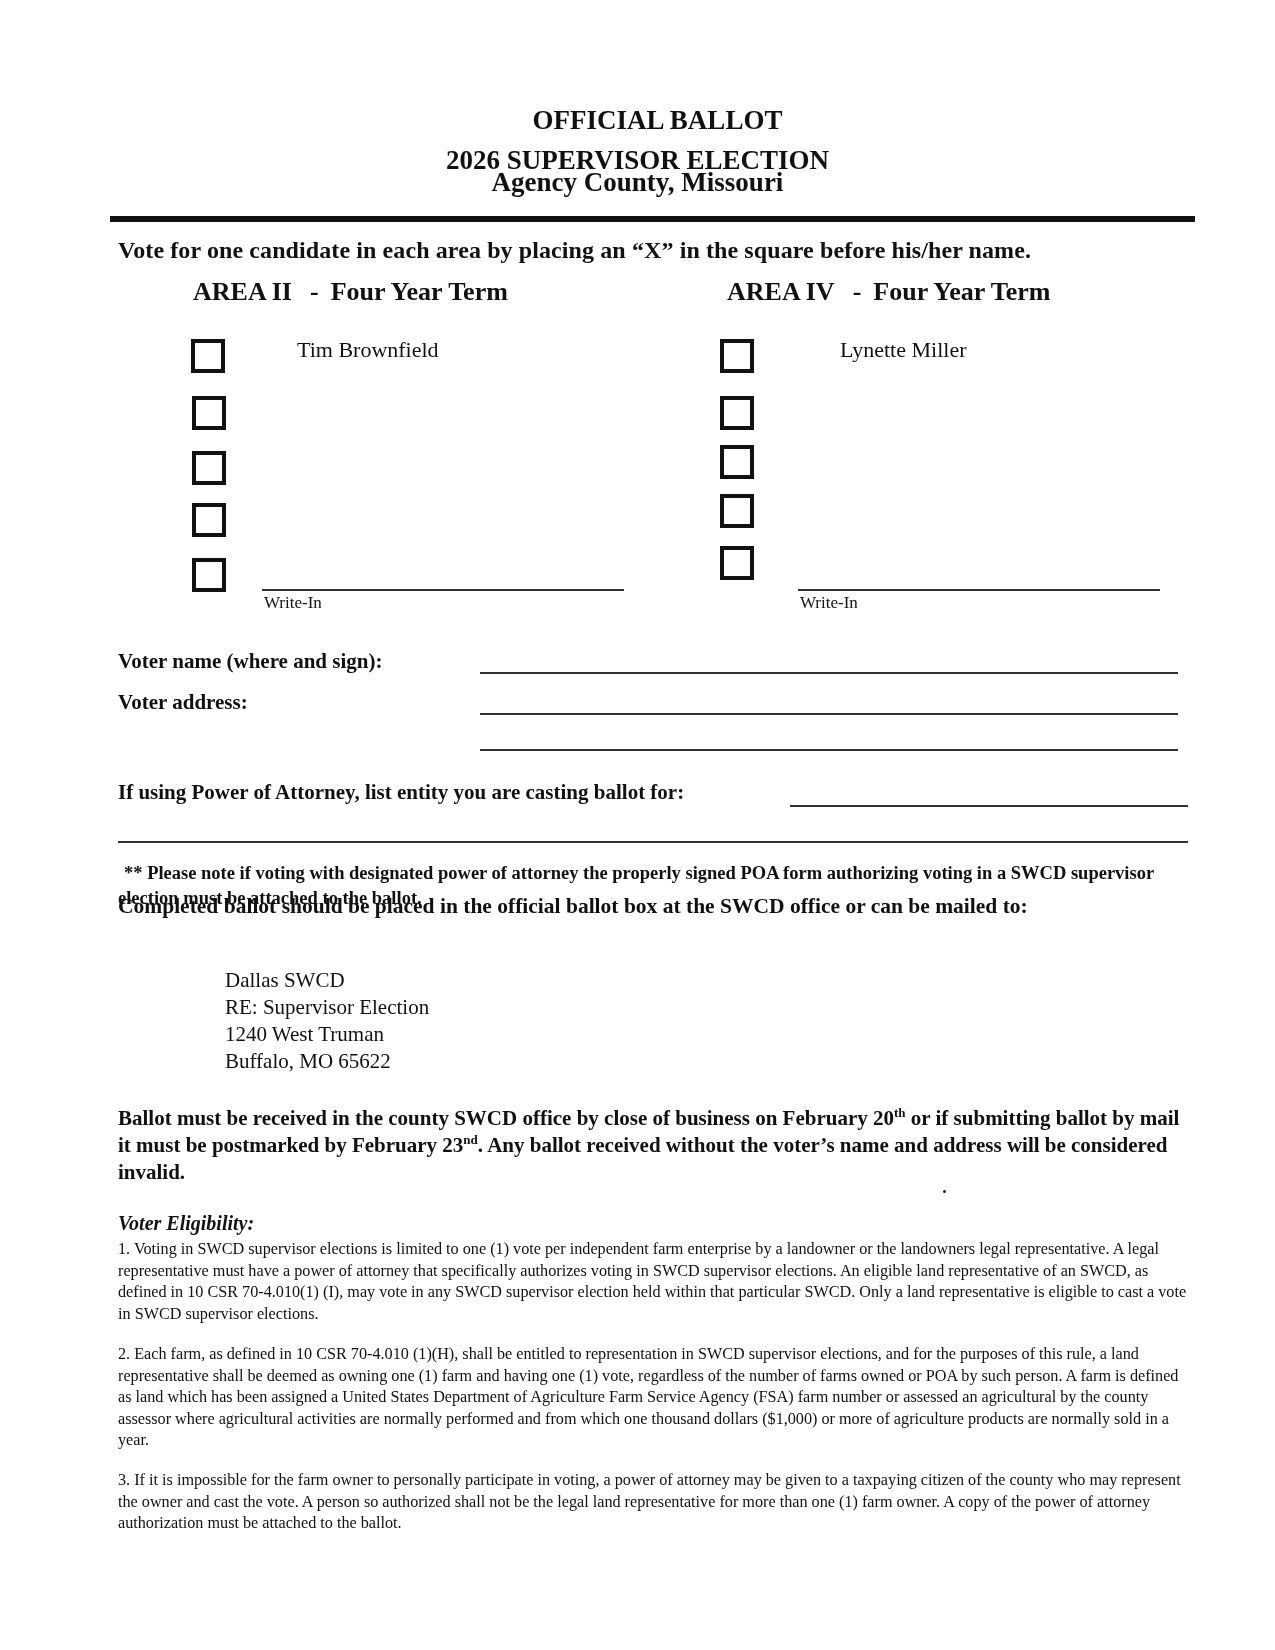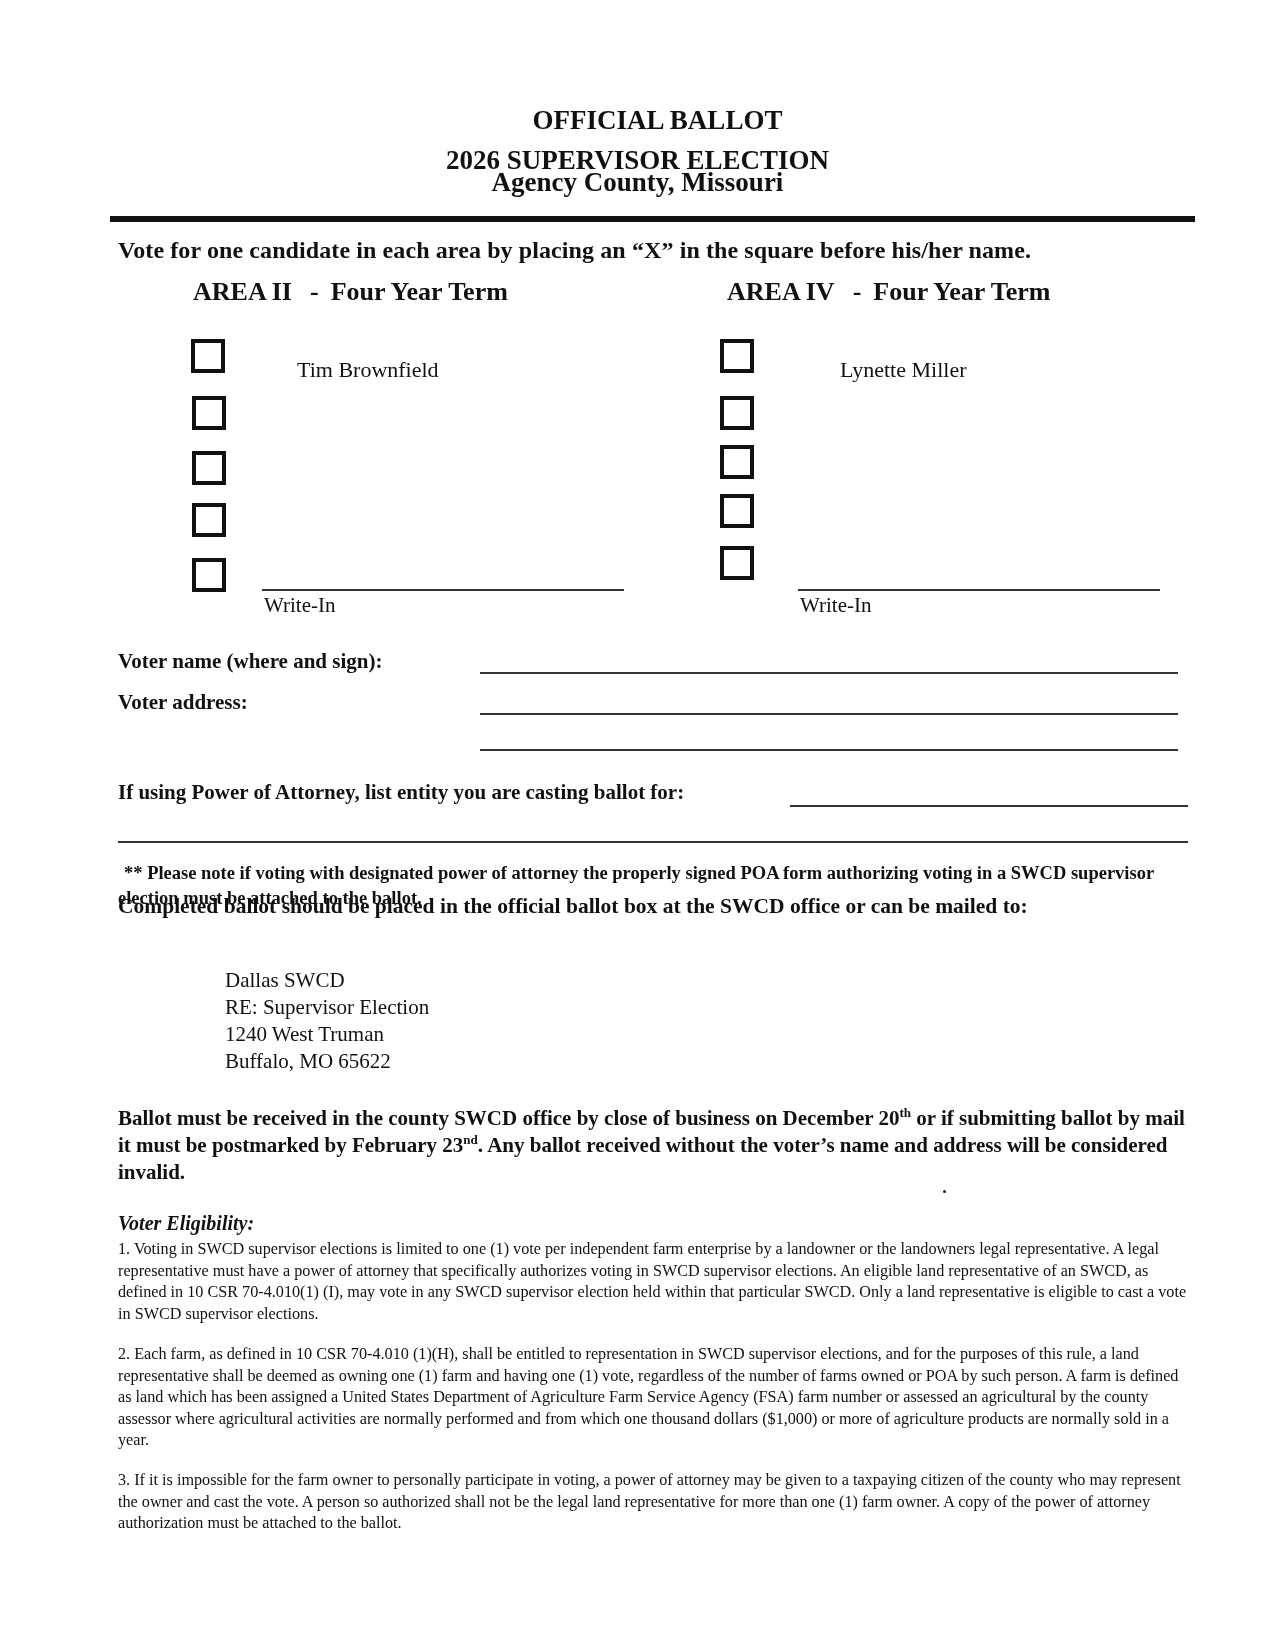--- a/index.html
+++ b/index.html
@@ -58,30 +58,29 @@
       height: 34px;
       border: 4px solid #111;
       box-sizing: border-box;
       background: #fff;
       cursor: pointer;
     }
     .candidate-name {
       position: absolute;
       font-size: 22px;
       white-space: nowrap;
-      margin-top: 20px;
     }
     .writein-line {
       position: absolute;
       height: 1.5px;
       background: #333;
     }
     .writein-label {
       position: absolute;
-      font-size: 21px;
+      font-size: 17px;
       white-space: nowrap;
       text-align: right;
     }
 
     
     .field-label {
       position: absolute;
       font-weight: bold;
       font-size: 21px;
       white-space: nowrap;
@@ -201,20 +200,20 @@
 <div class="note" style="top:861px; text-indent:6px;">** Please note if voting with designated power of attorney the properly signed POA form authorizing voting in a SWCD supervisor election must be attached to the ballot.</div>
 
 <div class="mail-heading">Completed ballot should be placed in the official ballot box at the SWCD office or can be mailed to:</div>
 <div>
   <div class="address-line" style="top:967px;">Dallas SWCD</div>
   <div class="address-line" style="top:994px;">RE:  Supervisor Election</div>
   <div class="address-line" style="top:1021px;">1240 West Truman</div>
   <div class="address-line" style="top:1048px;">Buffalo, MO 65622</div>
 </div>
 
-<div class="deadline" style="top:1105px;"><span>Ballot must be received in the county SWCD office by close of business on December 20</span><sup>th</sup><span> or if submitting ballot by mail it must be postmarked by February 23</span><sup>nd</sup><span>.  Any ballot received without the voter’s name and address will be considered invalid.</span></div>
+<div class="deadline" style="top:1105px;"><span>Ballot must be received in the county SWCD office by close of business on February 20</span><sup>th</sup><span> or if submitting ballot by mail it must be postmarked by February 23</span><sup>nd</sup><span>.  Any ballot received without the voter’s name and address will be considered invalid.</span></div>
 
 <div class="stray-dot" style="left:943px; top:1190px;"></div>
 
 <div class="elig-heading" style="top:1212px;font-style:italic;">Voter Eligibility:</div>
 <div class="elig-para" style="top:1239px;">1. Voting in SWCD supervisor elections is limited to one (1) vote per independent farm enterprise by a landowner or the landowners legal representative. A legal representative must have a power of attorney that specifically authorizes voting in SWCD supervisor elections. An eligible land representative of an SWCD, as defined in 10 CSR 70-4.010(1) (I), may vote in any SWCD supervisor election held within that particular SWCD. Only a land representative is eligible to cast a vote in SWCD supervisor elections.</div>
 <div class="elig-para" style="top:1344px;">2. Each farm, as defined in 10 CSR 70-4.010 (1)(H), shall be entitled to representation in SWCD supervisor elections, and for the purposes of this rule, a land representative shall be deemed as owning one (1) farm and having one (1) vote, regardless of the number of farms owned or POA by such person. A farm is defined as land which has been assigned a United States Department of Agriculture Farm Service Agency (FSA) farm number or assessed an agricultural by the county assessor where agricultural activities are normally performed and from which one thousand dollars ($1,000) or more of agriculture products are normally sold in a year.</div>
 <div class="elig-para" style="top:1470px;">3. If it is impossible for the farm owner to personally participate in voting, a power of attorney may be given to a taxpaying citizen of the county who may represent the owner and cast the vote. A person so authorized shall not be the legal land representative for more than one (1) farm owner. A copy of the power of attorney authorization must be attached to the ballot.</div>
 
 </body></html>

